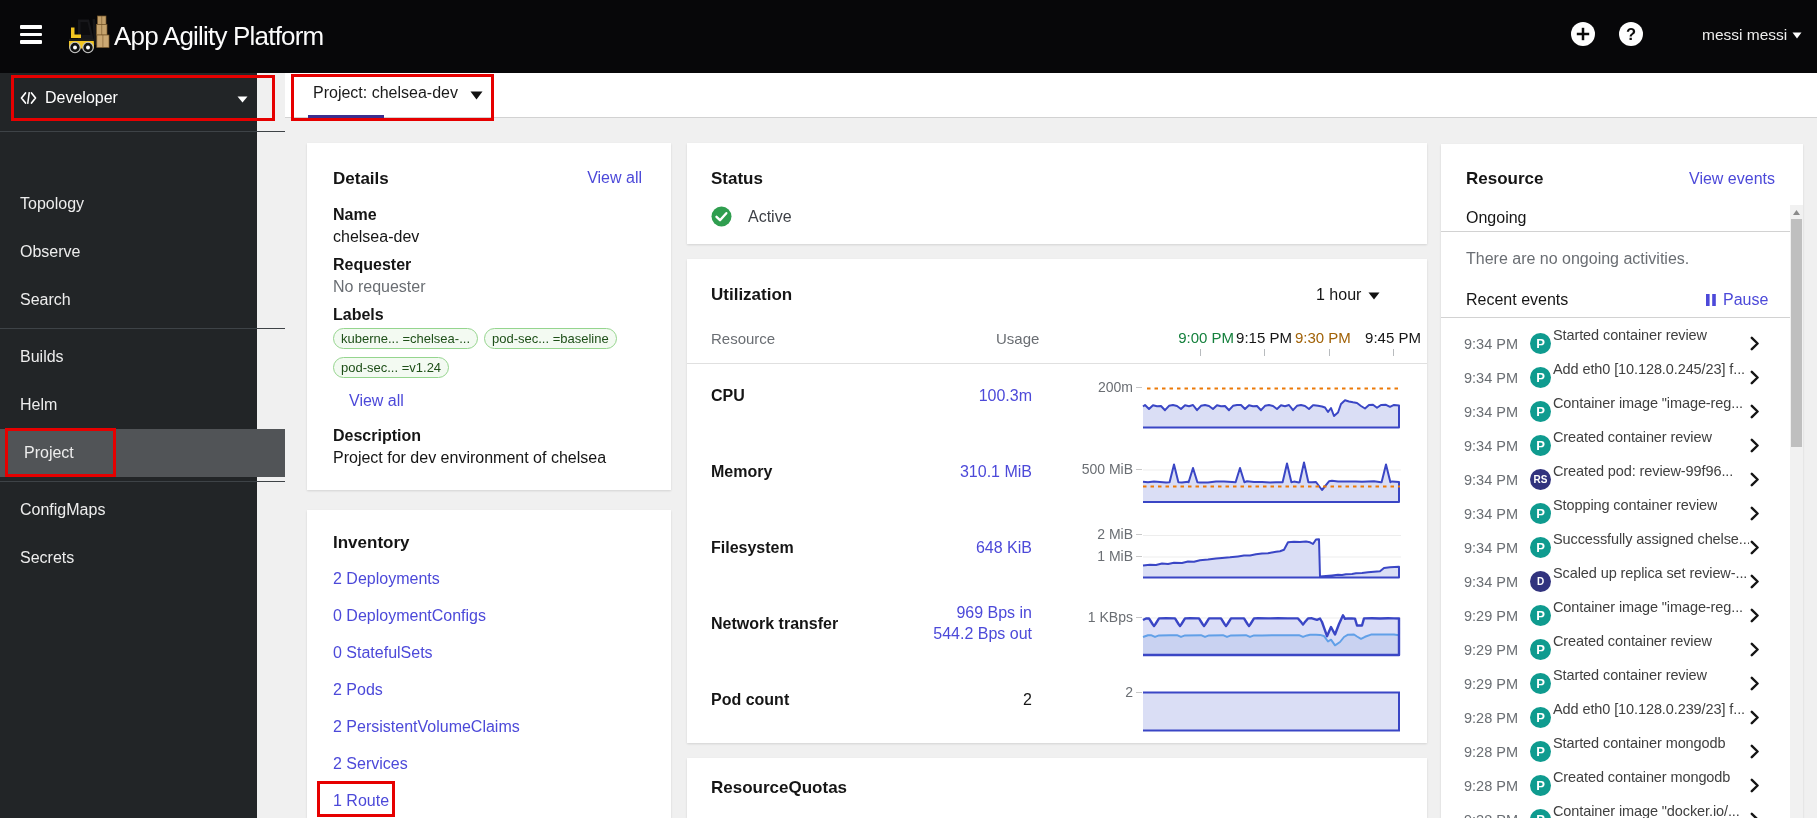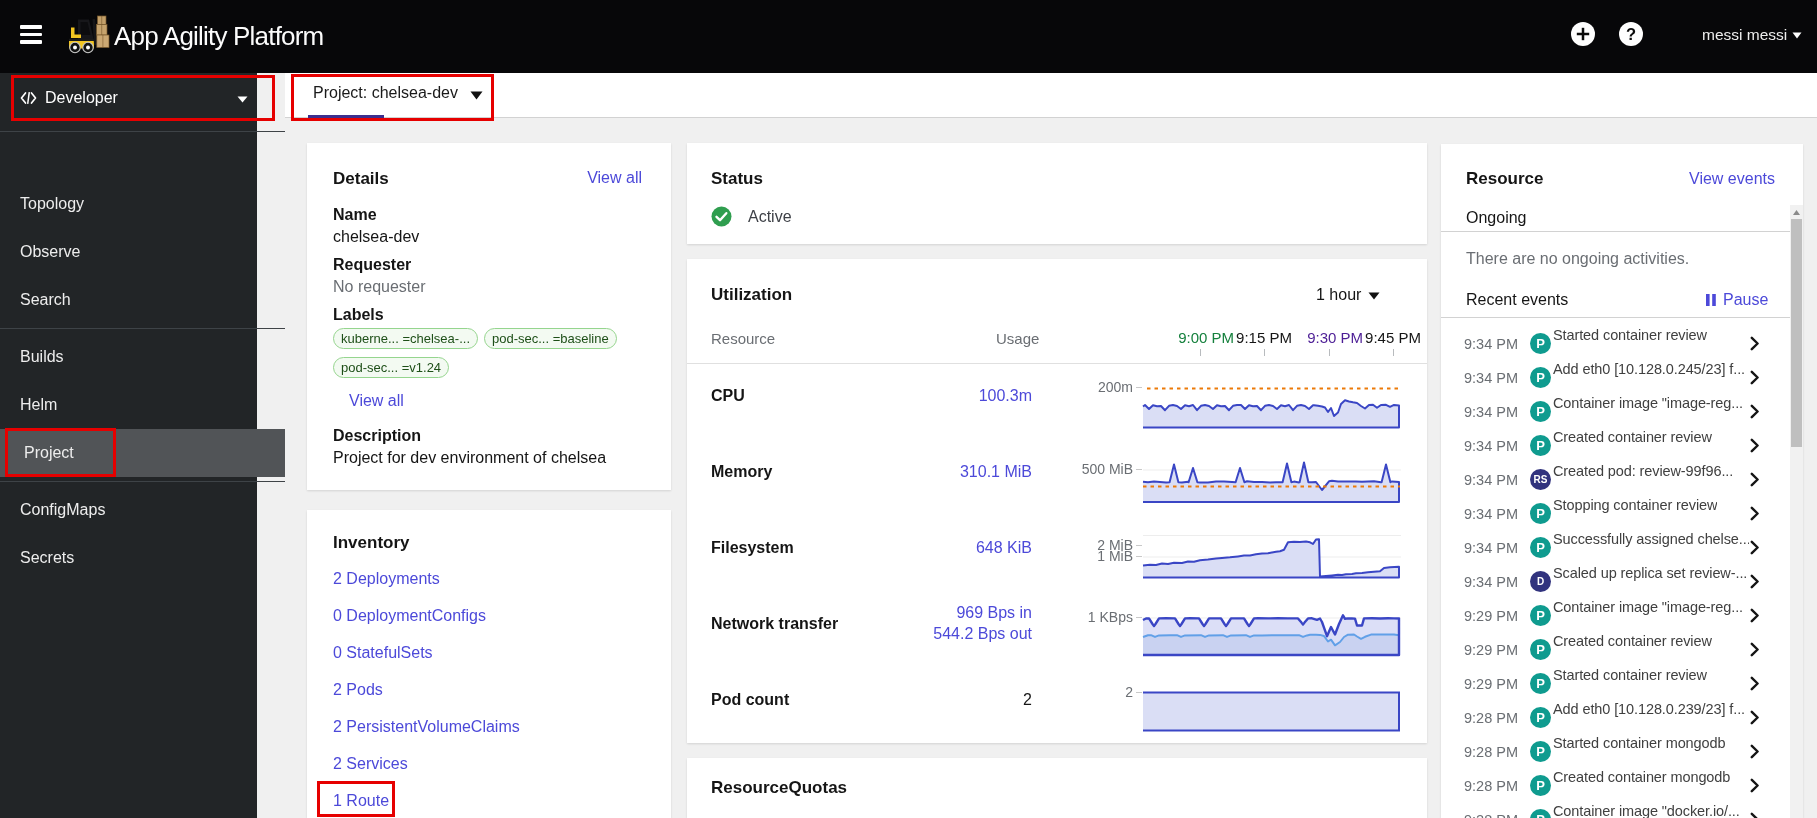--- a/index.html
+++ b/index.html
@@ -133,39 +133,39 @@
 <div class="abs" style="left:1316px;top:286px;font-size:16px;color:#151515;">1 hour</div>
 <svg class="abs" style="left:1368px;top:292px;" width="12" height="8" viewBox="0 0 12 8">
     <path d="M0.5 0.5 L11.5 0.5 L6 7.5 Z" fill="#111"></path>
   </svg>
 <div class="abs gray" style="left:711px;top:330px;font-size:15px;">Resource</div>
 <div class="abs gray" style="left:996px;top:330px;font-size:15px;">Usage</div>
 <div class="abs" style="left:1166px;top:329px;width:68px;text-align:right;font-size:15px;color:#15803d;">9:00 PM</div>
 <div class="abs" style="left:1200px;top:349px;width:1px;height:7px;background:#b8bbbe;"></div>
 <div class="abs" style="left:1230px;top:329px;width:68px;text-align:center;font-size:15px;color:#151515;">9:15 PM</div>
 <div class="abs" style="left:1264px;top:349px;width:1px;height:7px;background:#b8bbbe;"></div>
-<div class="abs" style="left:1295px;top:329px;width:68px;text-align:right;font-size:15px;color:#4c1d95;">9:30 PM</div>
+<div class="abs" style="left:1295px;top:329px;width:68px;text-align:left;font-size:15px;color:#a16207;">9:30 PM</div>
 <div class="abs" style="left:1329px;top:349px;width:1px;height:7px;background:#b8bbbe;"></div>
 <div class="abs" style="left:1359px;top:329px;width:68px;text-align:center;font-size:15px;color:#151515;">9:45 PM</div>
 <div class="abs" style="left:1393px;top:349px;width:1px;height:7px;background:#b8bbbe;"></div>
 <div class="abs" style="left:687px;top:363px;width:740px;height:1px;background:#e0e0e0;"></div>
 <div class="abs" style="left:711px;top:387px;font-size:16px;font-weight:bold;">CPU</div>
 <div class="abs" style="left:711px;top:463px;font-size:16px;font-weight:bold;">Memory</div>
 <div class="abs" style="left:711px;top:539px;font-size:16px;font-weight:bold;">Filesystem</div>
 <div class="abs" style="left:711px;top:615px;font-size:16px;font-weight:bold;">Network transfer</div>
 <div class="abs" style="left:711px;top:691px;font-size:16px;font-weight:bold;">Pod count</div>
 <div class="abs" style="left:832px;top:387px;width:200px;text-align:right;font-size:16px;"><span class="link">100.3m</span></div>
 <div class="abs" style="left:832px;top:463px;width:200px;text-align:right;font-size:16px;"><span class="link">310.1 MiB</span></div>
 <div class="abs" style="left:832px;top:539px;width:200px;text-align:right;font-size:16px;"><span class="link">648 KiB</span></div>
 <div class="abs" style="left:832px;top:604px;width:200px;text-align:right;font-size:16px;"><span class="link">969 Bps in</span></div>
 <div class="abs" style="left:832px;top:625px;width:200px;text-align:right;font-size:16px;"><span class="link">544.2 Bps out</span></div>
 <div class="abs" style="left:832px;top:691px;width:200px;text-align:right;font-size:16px;">2</div>
 <div class="axlab" style="left:1063px;top:379px;">200m</div>
 <div class="axlab" style="left:1063px;top:461px;">500 MiB</div>
-<div class="axlab" style="left:1063px;top:537px;">2 MiB</div>
+<div class="axlab" style="left:1063px;top:526px;">2 MiB</div>
 <div class="axlab" style="left:1063px;top:548px;">1 MiB</div>
 <div class="axlab" style="left:1063px;top:609px;">1 KBps</div>
 <div class="axlab" style="left:1063px;top:684px;">2</div>
 <svg class="abs" style="left:1142px;top:383px;" width="260" height="47" viewBox="0 0 260 47">
 <path d="M1,44.5 L1.0,23.5 L3.0,22.0 L7.0,26.0 L11.0,22.2 L15.0,23.2 L19.0,23.0 L23.0,27.2 L27.0,22.8 L31.0,22.1 L35.0,23.0 L39.0,26.0 L43.0,22.2 L47.0,23.2 L51.0,22.0 L55.0,27.2 L59.0,22.8 L63.0,22.1 L67.0,23.0 L71.0,26.0 L75.0,22.2 L79.0,23.2 L83.0,23.0 L87.0,27.2 L91.0,22.8 L95.0,22.1 L99.0,22.0 L103.0,26.0 L107.0,22.2 L111.0,23.2 L115.0,23.0 L119.0,27.2 L123.0,22.8 L127.0,22.1 L131.0,23.0 L135.0,26.0 L139.0,22.2 L143.0,23.2 L147.0,22.0 L151.0,27.2 L155.0,22.8 L159.0,22.1 L163.0,23.0 L167.0,26.0 L171.0,22.2 L172.0,22.2 L176.0,22.8 L180.0,23.5 L183.0,24.5 L186.0,29.0 L189.0,25.0 L192.0,33.0 L196.0,29.5 L199.0,21.0 L203.0,17.3 L207.0,18.5 L211.0,19.3 L215.0,20.0 L219.0,23.0 L223.0,25.5 L227.0,22.0 L231.0,21.8 L235.0,24.8 L239.0,22.0 L244.0,21.8 L248.0,23.8 L252.0,21.9 L257.0,22.4 L257,44.5 Z" fill="#dadef5"></path>
 <path d="M1.0,23.5 L3.0,22.0 L7.0,26.0 L11.0,22.2 L15.0,23.2 L19.0,23.0 L23.0,27.2 L27.0,22.8 L31.0,22.1 L35.0,23.0 L39.0,26.0 L43.0,22.2 L47.0,23.2 L51.0,22.0 L55.0,27.2 L59.0,22.8 L63.0,22.1 L67.0,23.0 L71.0,26.0 L75.0,22.2 L79.0,23.2 L83.0,23.0 L87.0,27.2 L91.0,22.8 L95.0,22.1 L99.0,22.0 L103.0,26.0 L107.0,22.2 L111.0,23.2 L115.0,23.0 L119.0,27.2 L123.0,22.8 L127.0,22.1 L131.0,23.0 L135.0,26.0 L139.0,22.2 L143.0,23.2 L147.0,22.0 L151.0,27.2 L155.0,22.8 L159.0,22.1 L163.0,23.0 L167.0,26.0 L171.0,22.2 L172.0,22.2 L176.0,22.8 L180.0,23.5 L183.0,24.5 L186.0,29.0 L189.0,25.0 L192.0,33.0 L196.0,29.5 L199.0,21.0 L203.0,17.3 L207.0,18.5 L211.0,19.3 L215.0,20.0 L219.0,23.0 L223.0,25.5 L227.0,22.0 L231.0,21.8 L235.0,24.8 L239.0,22.0 L244.0,21.8 L248.0,23.8 L252.0,21.9 L257.0,22.4 L257,44.5 L1,44.5" fill="none" stroke="#3a46c5" stroke-width="2" stroke-linejoin="round"></path>
 <line x1="5" y1="5.5" x2="258" y2="5.5" stroke="#ec7a08" stroke-width="2" stroke-dasharray="3.5,4"></line>
   </svg>
 <svg class="abs" style="left:1142px;top:455px;" width="260" height="50" viewBox="0 0 260 50">
 <line x1="1" y1="15" x2="259" y2="15" stroke="#ededed" stroke-width="1"></line>

